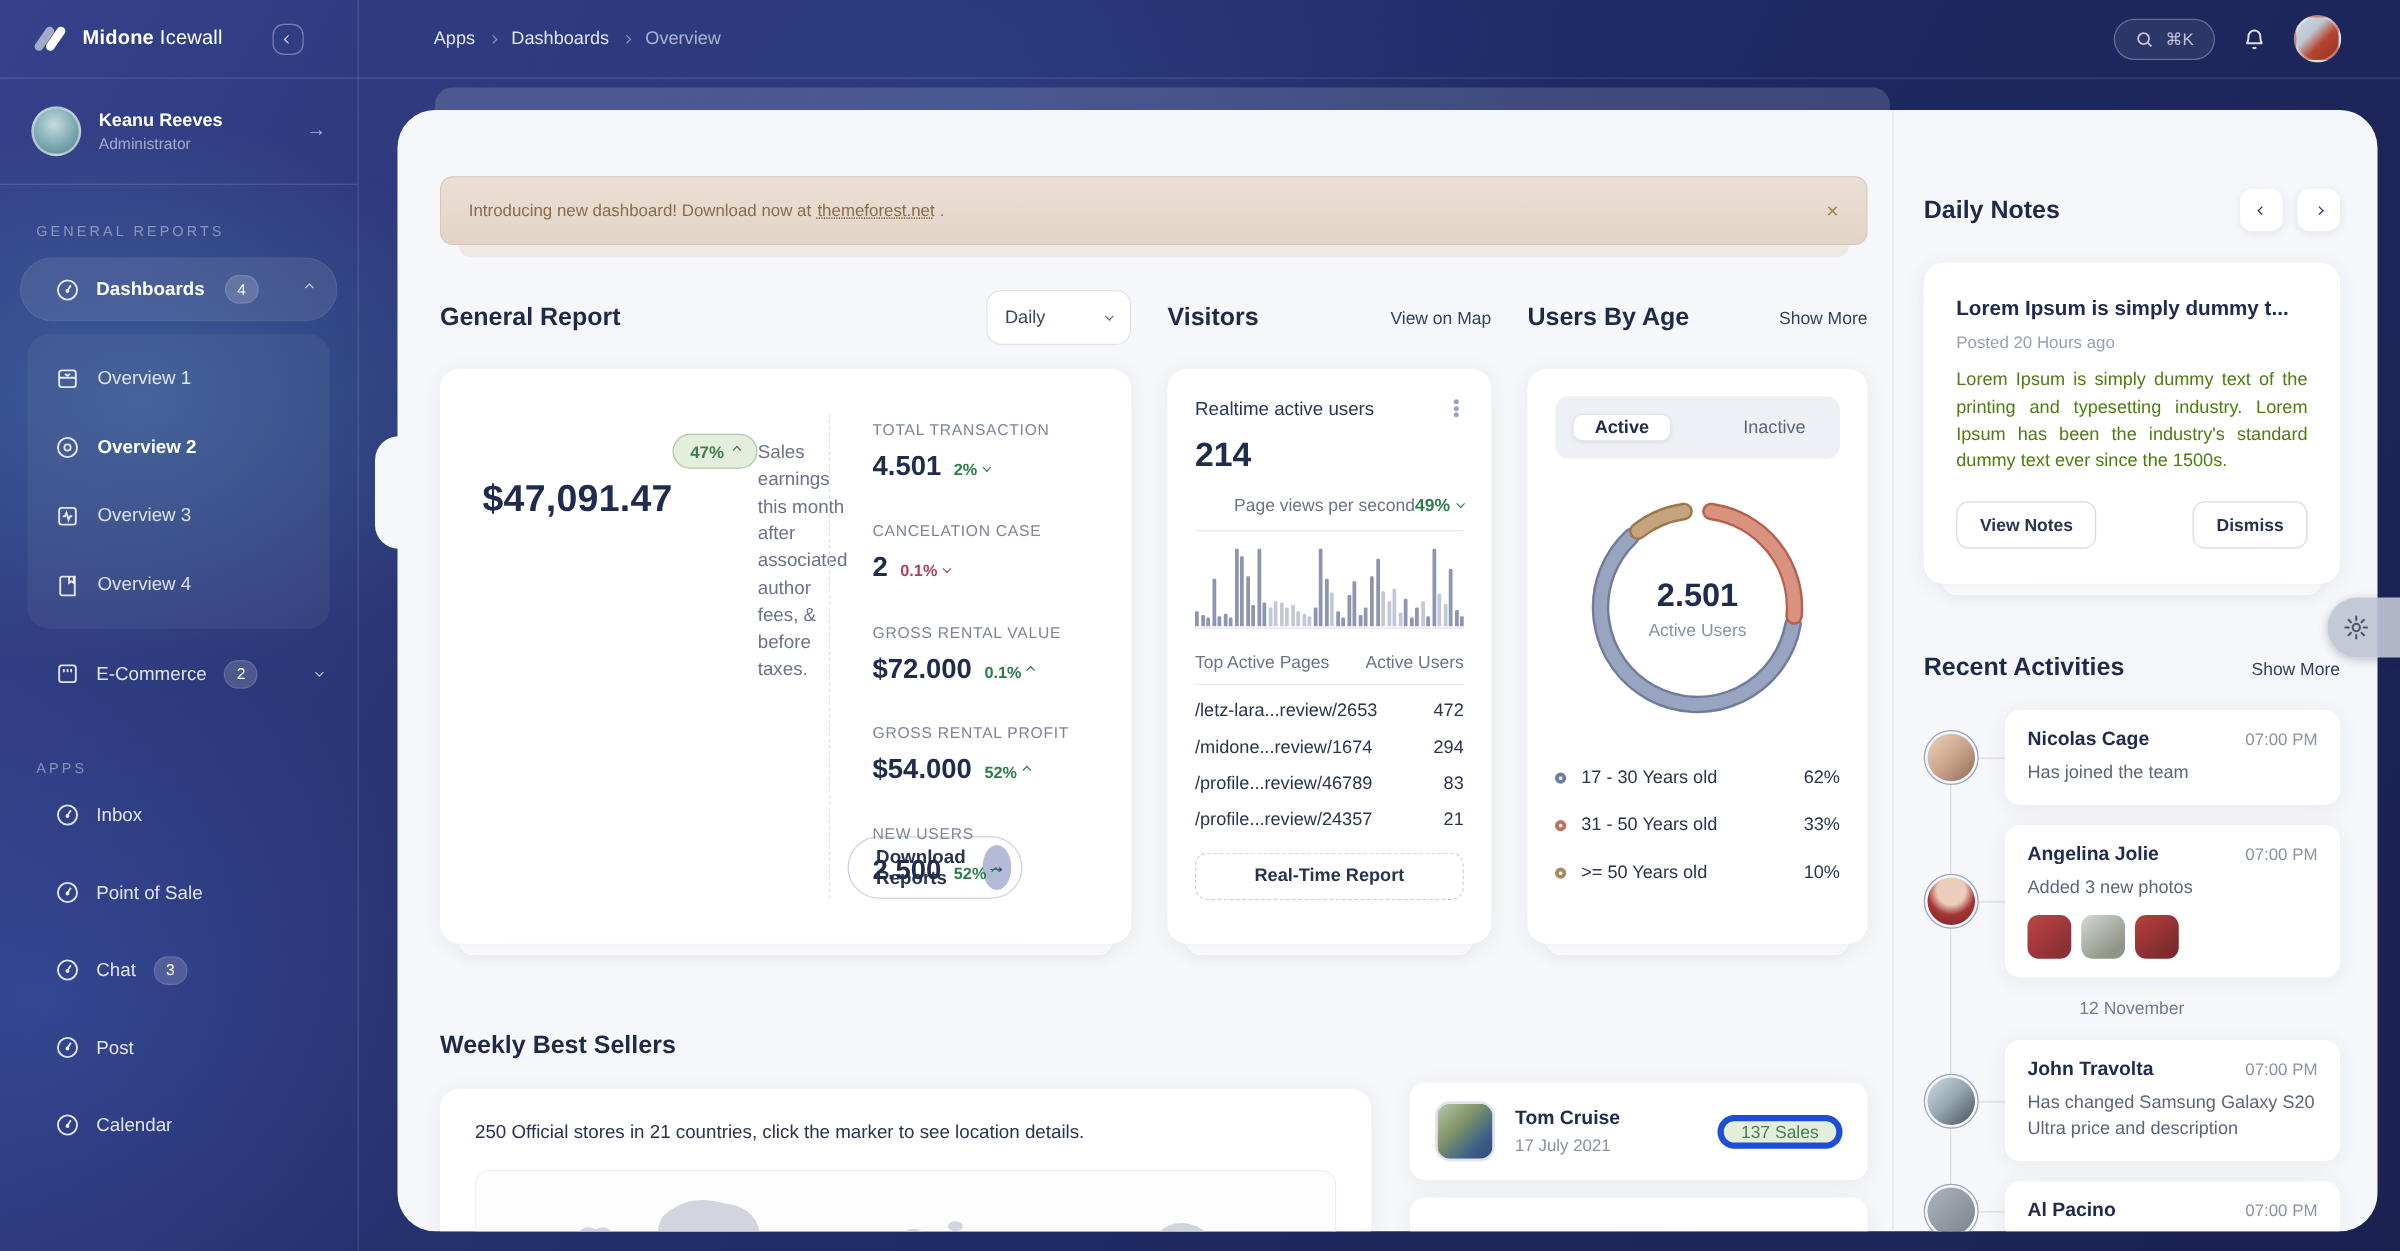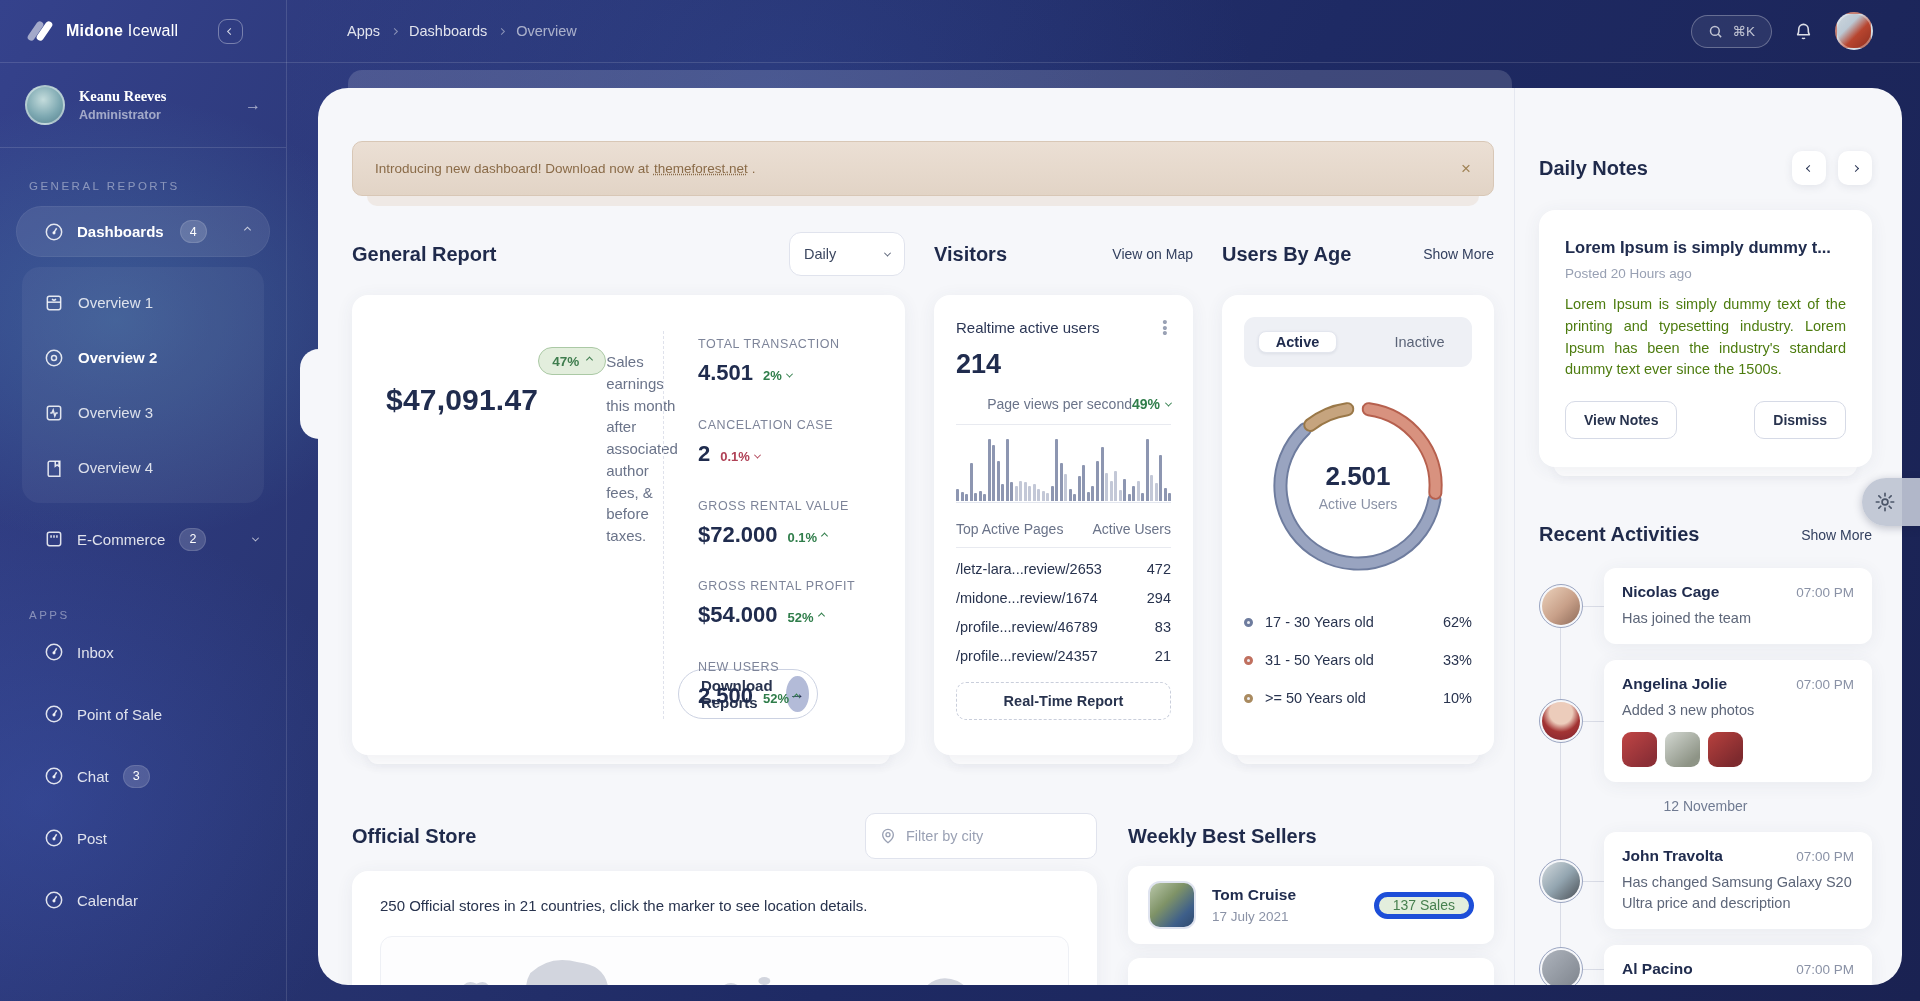--- a/index.html
+++ b/index.html
@@ -40,22 +40,22 @@
   .search-pill{display:flex;align-items:center;gap:9px;height:33px;padding:0 16px;border:1px solid rgba(255,255,255,.28);background:rgba(255,255,255,.07);border-radius:17px;color:rgba(255,255,255,.7);font-size:13.5px;cursor:pointer;}
   .icon-btn{color:rgba(255,255,255,.85);cursor:pointer;display:flex;}
   .avatar{border-radius:50%;border:2px solid rgba(255,255,255,.35);background:#888;}
   .avatar.top{width:38px;height:38px;background:linear-gradient(135deg,#cdd6de 0%,#bcc9d4 35%,#b8452f 60%,#8e2f1f 100%);cursor:pointer;}
 
   
   .sidebar{position:absolute;left:0;top:63px;bottom:0;width:286px;padding:0 16px;color:rgba(255,255,255,.85);z-index:4;}
   .profile{display:flex;align-items:center;height:85px;border-bottom:1px solid rgba(255,255,255,.13);margin:0 -16px;padding:0 25px;}
   .avatar.profile-av{width:40px;height:40px;border:2px solid rgba(255,255,255,.45);background:radial-gradient(circle at 45% 35%, #c4dcdc 0%, #7ea9b2 55%, #54808e 100%);}
   .profile-meta{margin-left:14px;}
-  .profile-name{color:#fff;font-size:14.5px;font-weight:bold;font-family:Liberation Serif, serif;}
-  .profile-role{color:rgba(255,255,255,.55);font-size:12.5px;margin-top:3px;font-weight:bold;}
+  .profile-name{color:#fff;font-size:14.5px;font-weight:bold;}
+  .profile-role{color:rgba(255,255,255,.55);font-size:12.5px;margin-top:3px;}
   .profile-arrow{margin-left:auto;color:rgba(255,255,255,.6);font-size:16px;cursor:pointer;}
   .side-label{font-size:11.5px;letter-spacing:2.5px;color:rgba(255,255,255,.42);padding-left:13px;}
   .menu-pill{display:flex;align-items:center;height:51px;border-radius:26px;background:rgba(255,255,255,.09);box-shadow:inset 0 0 0 1px rgba(255,255,255,.06);padding:0 20px 0 28px;cursor:pointer;}
   .menu-pill .mi-label{font-size:15px;font-weight:bold;color:#fff;margin-left:13px;}
   .badge-pill{min-width:27px;height:23px;border-radius:12px;background:rgba(255,255,255,.16);box-shadow:inset 0 0 0 1px rgba(255,255,255,.12);display:flex;align-items:center;justify-content:center;font-size:12.5px;color:#fff;padding:0 7px;}
   .submenu{margin:10px 6px 0 6px;border-radius:18px;background:rgba(255,255,255,.05);padding:8px 0;}
   .submenu-item{display:flex;align-items:center;height:55px;padding:0 22px;font-size:15px;color:rgba(255,255,255,.82);cursor:pointer;}
   .submenu-item .mi-label{margin-left:14px;}
   .submenu-item.active{color:#fff;font-weight:bold;}
   .menu-row{display:flex;align-items:center;height:44px;padding:0 12px 0 28px;font-size:15px;color:rgba(255,255,255,.85);cursor:pointer;}
@@ -577,30 +577,20 @@
               <span class="legend-dot" style="border-color: rgb(169, 138, 95);"></span>
               <span>&gt;= 50 Years old</span>
               <span class="legend-val">10%</span>
             </div>
           </div>
       </div>
     </div>
 
     <div class="grid2 heads2">
       <div class="sec-head">
-        <span class="sec-title">Official Store</span>
-        <span class="filter-input">
-          <svg width="16" height="16" viewBox="0 0 24 24" fill="none" stroke="#9aa1b4" stroke-width="2">
-              <path d="M20 10c0 6-8 12-8 12S4 16 4 10a8 8 0 0 1 16 0z"></path>
-              <circle cx="12" cy="10" r="3"></circle>
-            </svg>
-          <span>Filter by city</span>
-        </span>
-      </div>
-      <div class="sec-head">
         <span class="sec-title">Weekly Best Sellers</span>
       </div>
     </div>
 
     <div class="grid2">
       <div class="card store-card">
         <div class="store-note">250 Official stores in 21 countries, click the marker to see location details.</div>
         <div class="map-box">
           <svg width="100%" height="120" viewBox="0 0 690 90" preserveAspectRatio="none">
             <g fill="#d2d5de">

